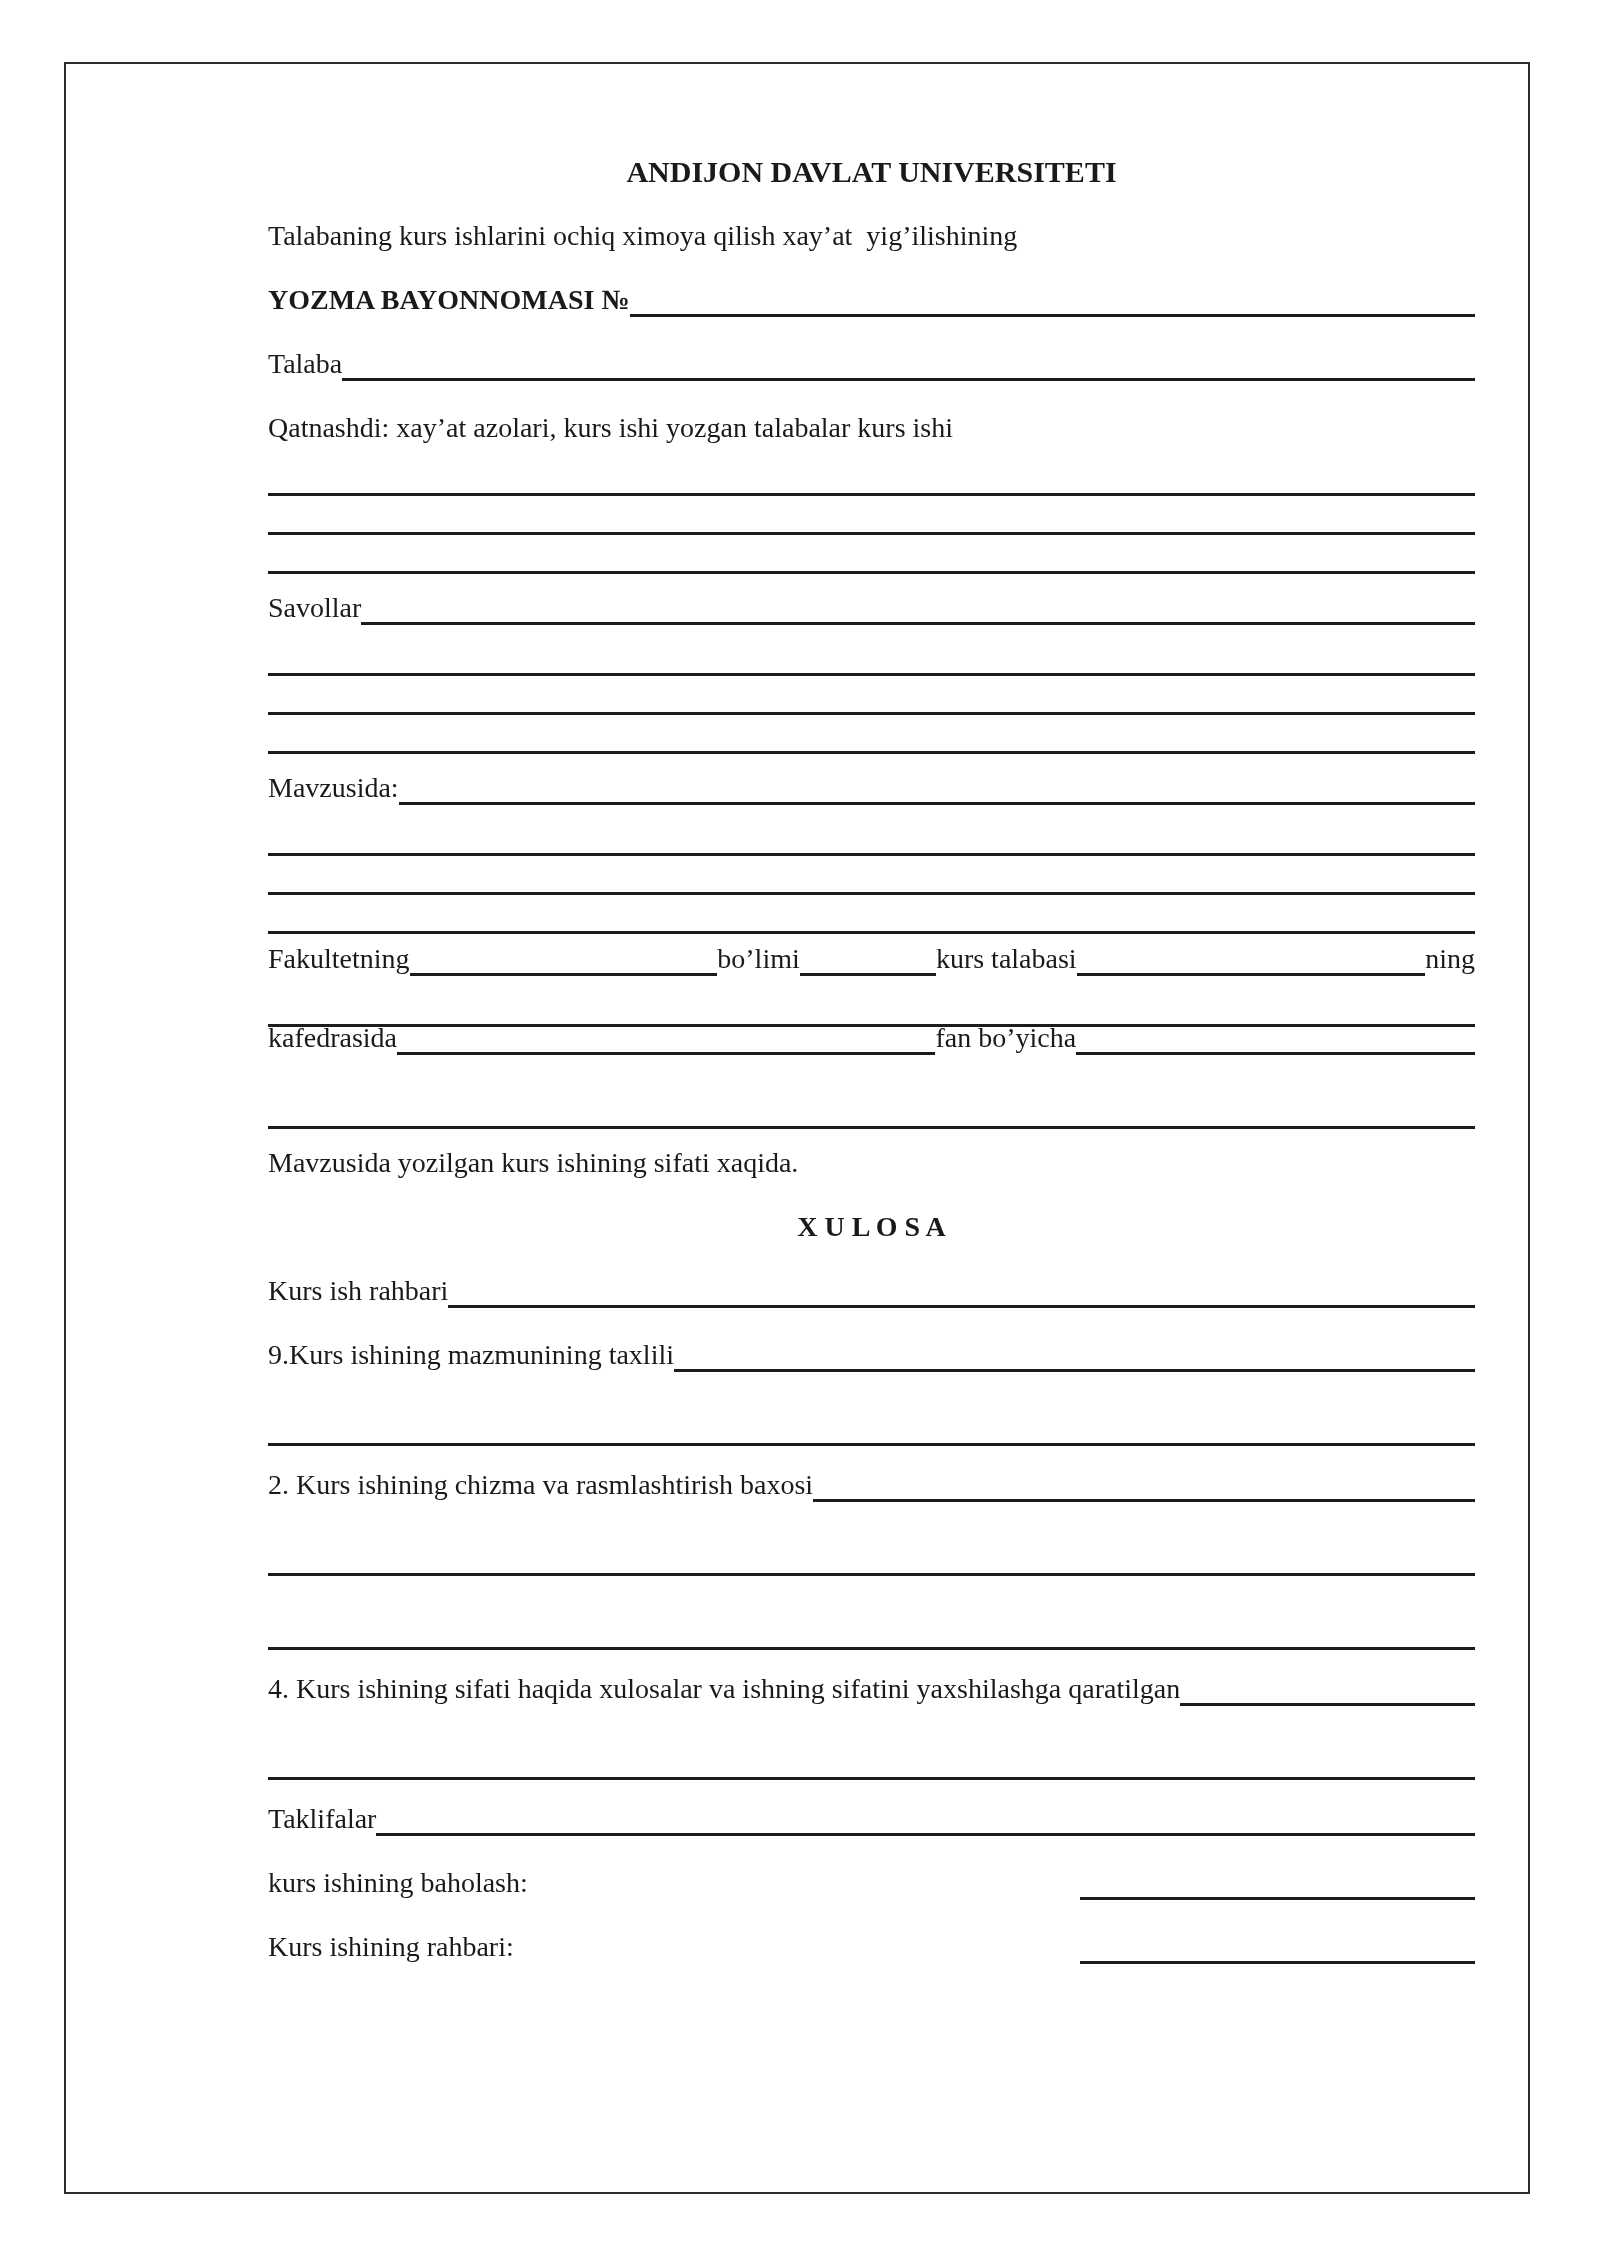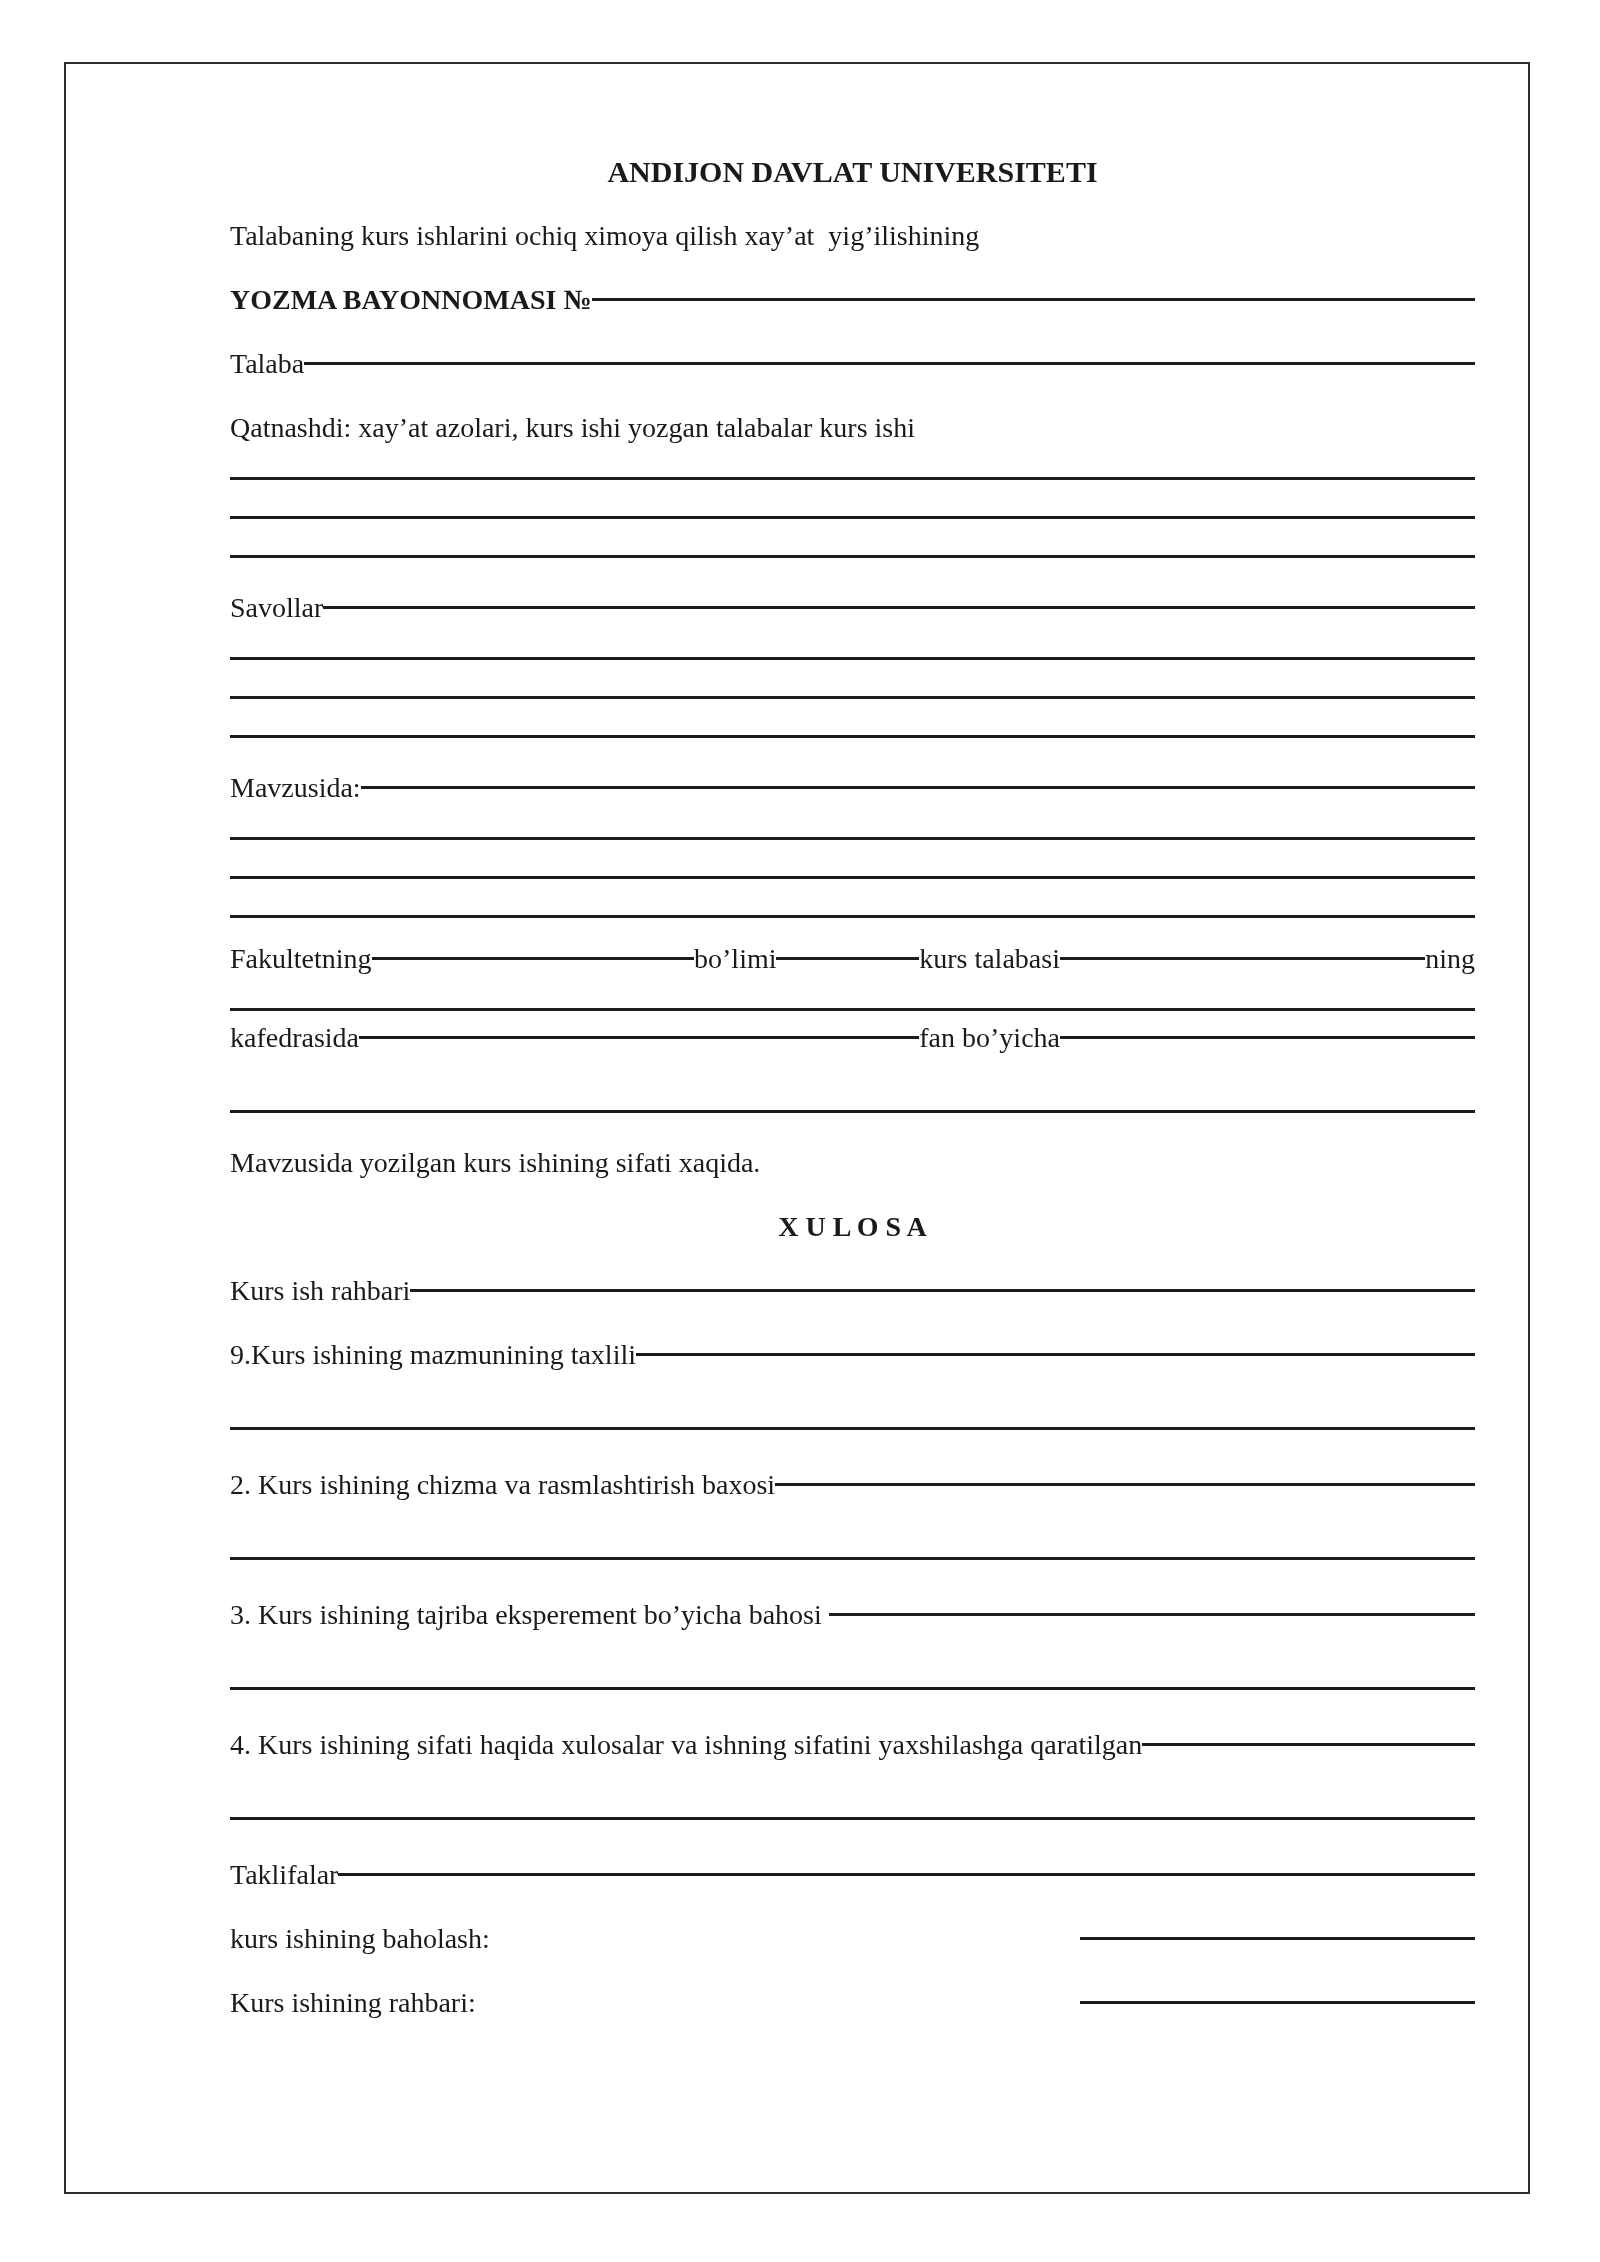--- a/index.html
+++ b/index.html
@@ -22,25 +22,26 @@
     border: 2px solid var(--border-color, #2e2e2e);
     box-sizing: border-box;
   }
   .content {
     position: absolute;
     left: 230px; top: 0;
     width: 1245px;
   }
   .row {
     display: flex;
-    align-items: center;
+    align-items: flex-end;
     height: 38px;
     font-size: 28px;
     line-height: 38px;
     white-space: pre;
+    margin-left: 38px;
   }
   .row.title { justify-content: center; font-size: 30px; }
   .row.heading { justify-content: center; }
   .seg-text { flex: 0 0 auto; white-space: pre; }
   .seg-text.bold { font-weight: bold; }
   .seg-fill {
     border-bottom: 3px solid var(--line-color, #1c1c1c);
     margin-bottom: 2px;
     flex: 1 1 0;
     min-width: 8px;
@@ -82,21 +83,20 @@
       <div class="row rule gap-md"><span class="seg-fill"></span></div>
       <div class="row p gap-tight"><span class="seg-text">kafedrasida</span><span class="seg-fill" style="flex-grow: 1.35;"></span><span class="seg-text">fan bo’yicha</span><span class="seg-fill" style="flex-grow: 1;"></span></div>
       <div class="row rule gap-xl"><span class="seg-fill"></span></div>
       <div class="row p gap-md"><span class="seg-text">Mavzusida yozilgan kurs ishining sifati xaqida.</span></div>
       <div class="row heading gap-lg"><span class="seg-text bold">X U L O S A</span></div>
       <div class="row p gap-lg"><span class="seg-text">Kurs ish rahbari</span><span class="seg-fill"></span></div>
       <div class="row p gap-lg"><span class="seg-text">9.Kurs ishining mazmunining taxlili</span><span class="seg-fill"></span></div>
       <div class="row rule gap-xl"><span class="seg-fill"></span></div>
       <div class="row p gap-mlg"><span class="seg-text">2. Kurs ishining chizma va rasmlashtirish baxosi</span><span class="seg-fill"></span></div>
       <div class="row rule gap-xl"><span class="seg-fill"></span></div>
-      <div class="row p gap-mlg"><span class="seg-text">3. Kurs ishining tajriba eksperement bo’yicha bahosi </span><span class="seg-fill"></span></div>
       <div class="row rule gap-xl"><span class="seg-fill"></span></div>
       <div class="row p gap-mlg"><span class="seg-text">4. Kurs ishining sifati haqida xulosalar va ishning sifatini yaxshilashga qaratilgan</span><span class="seg-fill"></span></div>
       <div class="row rule gap-xl"><span class="seg-fill"></span></div>
       <div class="row p gap-mlg"><span class="seg-text">Taklifalar</span><span class="seg-fill"></span></div>
       <div class="row sig gap-lg"><span class="seg-text">kurs ishining baholash:</span><span class="seg-gap"></span><span class="seg-fill" style="flex: 0 0 395px;"></span></div>
       <div class="row sig gap-lg"><span class="seg-text">Kurs ishining rahbari:</span><span class="seg-gap"></span><span class="seg-fill" style="flex: 0 0 395px;"></span></div>
     </div>
 </div>
 
 </body></html>

